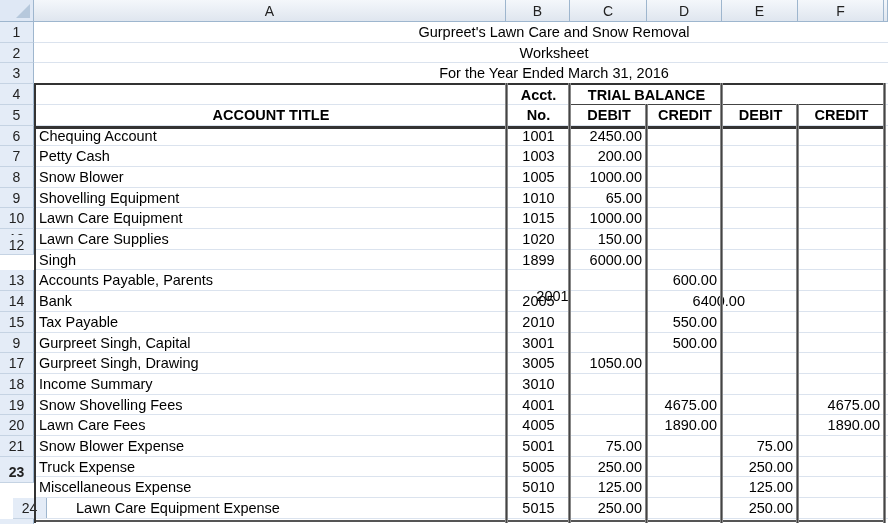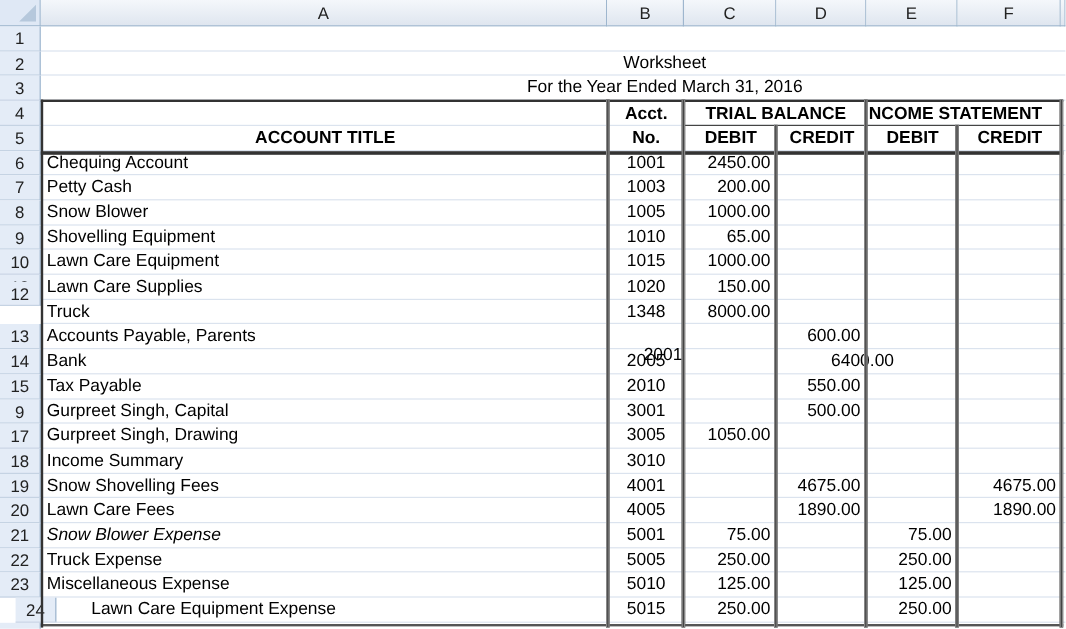--- a/index.html
+++ b/index.html
@@ -57,21 +57,21 @@
       <div class="rowhdr" style="top: 270px; height: 21px; line-height: 21px;">13</div>
       <div class="rowhdr" style="top: 291px; height: 21px; line-height: 21px;">14</div>
       <div class="rowhdr" style="top: 312px; height: 21px; line-height: 21px;">15</div>
       <div class="rowhdr" style="top: 333px; height: 20px; line-height: 20px;">9</div>
       <div class="rowhdr" style="top: 353px; height: 21px; line-height: 21px;">17</div>
       <div class="rowhdr" style="top: 374px; height: 21px; line-height: 21px;">18</div>
       <div class="rowhdr" style="top: 395px; height: 20px; line-height: 20px;">19</div>
       <div class="rowhdr" style="top: 415px; height: 21px; line-height: 21px;">20</div>
       <div class="rowhdr" style="top: 436px; height: 21px; line-height: 21px;">21</div>
       <div class="rowhdr" style="top: 457px; height: 20px; line-height: 20px;">22</div>
-      <div class="rowhdr" style="top: 477px; height: 21px; line-height: 21px;">23</div>
+      <div class="rowhdr" style="top: 462px; height: 21px; line-height: 21px; font-weight: bold;">23</div>
       <div class="rowhdr" style="top: 498px; height: 21px; line-height: 21px; margin-left: 13px;">24</div>
       <div class="rowhdr" style="top: 519px; height: 10px;"></div>
     </div>
   <div id="gridlines">
       <div class="grid-h" style="top: 42px;"></div>
       <div class="grid-h" style="top: 62px;"></div>
       <div class="grid-h" style="top: 83px;"></div>
       <div class="grid-h" style="top: 104px;"></div>
       <div class="grid-h" style="top: 125px;"></div>
       <div class="grid-h" style="top: 145px;"></div>
@@ -88,28 +88,28 @@
       <div class="grid-h" style="top: 373px;"></div>
       <div class="grid-h" style="top: 394px;"></div>
       <div class="grid-h" style="top: 414px;"></div>
       <div class="grid-h" style="top: 435px;"></div>
       <div class="grid-h" style="top: 456px;"></div>
       <div class="grid-h" style="top: 476px;"></div>
       <div class="grid-h" style="top: 497px;"></div>
       <div class="grid-h" style="top: 518px;"></div>
     </div>
 
+  <div class="cell c" style="left:34px;top:22px;width:850px;height:20px;line-height:20px;padding-left:190px;">Gurpreet's Lawn Care and Snow Removal</div>
   <div class="cell c" style="left:34px;top:43px;width:850px;height:20px;line-height:20px;padding-left:190px;">Worksheet</div>
   <div class="cell c" style="left:34px;top:63px;width:850px;height:20px;line-height:20px;padding-left:190px;">For the Year Ended March 31, 2016</div>
 
   <div class="cell c b" style="left:36px;top:105px;width:470px;height:21px;line-height:21px;">ACCOUNT TITLE</div>
   <div class="cell c b" style="left:507px;top:85px;width:63px;height:20px;line-height:20px;">Acct.</div>
   <div class="cell c b" style="left:507px;top:105px;width:63px;height:21px;line-height:21px;">No.</div>
   <div class="cell c b" style="left:571px;top:85px;width:151px;height:20px;line-height:20px;">TRIAL BALANCE</div>
-  <div class="cell l b" style="left:722px;top:85px;width:164px;height:20px;line-height:20px;padding-left:2px;">NCOME STATEMENT</div>
   <div class="cell c b" style="left:571px;top:105px;width:76px;height:21px;line-height:21px;">DEBIT</div>
   <div class="cell c b" style="left:648px;top:105px;width:74px;height:21px;line-height:21px;">CREDIT</div>
   <div class="cell c b" style="left:723px;top:105px;width:75px;height:21px;line-height:21px;">DEBIT</div>
   <div class="cell c b" style="left:799px;top:105px;width:85px;height:21px;line-height:21px;">CREDIT</div>
 
   <div id="datarows">
       <div>
         <div class="cell l" style="left: 36px; width: 469px; top: 126px; height: 20px; line-height: 20px;">Chequing Account</div>
         <div class="cell c" style="left: 507px; width: 63px; top: 126px; height: 20px; line-height: 20px;">1001</div>
         <div class="cell r" style="left: 571px; width: 74px; top: 126px; height: 20px; line-height: 20px;">2450.00</div>
@@ -151,23 +151,23 @@
       </div>
       <div>
         <div class="cell l" style="left: 36px; width: 469px; top: 229px; height: 21px; line-height: 21px;">Lawn Care Supplies</div>
         <div class="cell c" style="left: 507px; width: 63px; top: 229px; height: 21px; line-height: 21px;">1020</div>
         <div class="cell r" style="left: 571px; width: 74px; top: 229px; height: 21px; line-height: 21px;">150.00</div>
         <div class="cell r" style="left: 648px; width: 72px; top: 229px; height: 21px; line-height: 21px;"></div>
         <div class="cell r" style="left: 723px; width: 73px; top: 229px; height: 21px; line-height: 21px;"></div>
         <div class="cell r" style="left: 799px; width: 84px; top: 229px; height: 21px; line-height: 21px;"></div>
       </div>
       <div>
-        <div class="cell l" style="left: 36px; width: 469px; top: 250px; height: 20px; line-height: 20px;">Truck</div>
-        <div class="cell c" style="left: 507px; width: 63px; top: 250px; height: 20px; line-height: 20px;">1348</div>
-        <div class="cell r" style="left: 571px; width: 74px; top: 250px; height: 20px; line-height: 20px;">8000.00</div>
+        <div class="cell l" style="left: 36px; width: 469px; top: 250px; height: 20px; line-height: 20px;">Singh</div>
+        <div class="cell c" style="left: 507px; width: 63px; top: 250px; height: 20px; line-height: 20px;">1899</div>
+        <div class="cell r" style="left: 571px; width: 74px; top: 250px; height: 20px; line-height: 20px;">6000.00</div>
         <div class="cell r" style="left: 648px; width: 72px; top: 250px; height: 20px; line-height: 20px;"></div>
         <div class="cell r" style="left: 723px; width: 73px; top: 250px; height: 20px; line-height: 20px;"></div>
         <div class="cell r" style="left: 799px; width: 84px; top: 250px; height: 20px; line-height: 20px;"></div>
       </div>
       <div>
         <div class="cell l" style="left: 36px; width: 469px; top: 270px; height: 21px; line-height: 21px;">Accounts Payable, Parents</div>
         <div class="cell c" style="left: 521px; width: 63px; top: 270px; height: 21px; line-height: 21px; margin-top: 16px;">2001</div>
         <div class="cell r" style="left: 571px; width: 74px; top: 270px; height: 21px; line-height: 21px;"></div>
         <div class="cell r" style="left: 648px; width: 72px; top: 270px; height: 21px; line-height: 21px;">600.00</div>
         <div class="cell r" style="left: 723px; width: 73px; top: 270px; height: 21px; line-height: 21px;"></div>
@@ -223,21 +223,21 @@
       </div>
       <div>
         <div class="cell l" style="left: 36px; width: 469px; top: 415px; height: 21px; line-height: 21px;">Lawn Care Fees</div>
         <div class="cell c" style="left: 507px; width: 63px; top: 415px; height: 21px; line-height: 21px;">4005</div>
         <div class="cell r" style="left: 571px; width: 74px; top: 415px; height: 21px; line-height: 21px;"></div>
         <div class="cell r" style="left: 648px; width: 72px; top: 415px; height: 21px; line-height: 21px;">1890.00</div>
         <div class="cell r" style="left: 723px; width: 73px; top: 415px; height: 21px; line-height: 21px;"></div>
         <div class="cell r" style="left: 799px; width: 84px; top: 415px; height: 21px; line-height: 21px;">1890.00</div>
       </div>
       <div>
-        <div class="cell l" style="left: 36px; width: 404px; top: 436px; height: 21px; line-height: 21px; font-style: italic;">Snow Blower Expense</div>
+        <div class="cell l" style="left: 36px; width: 404px; top: 436px; height: 21px; line-height: 21px;">Snow Blower Expense</div>
         <div class="cell c" style="left: 507px; width: 63px; top: 436px; height: 21px; line-height: 21px;">5001</div>
         <div class="cell r" style="left: 571px; width: 74px; top: 436px; height: 21px; line-height: 21px;">75.00</div>
         <div class="cell r" style="left: 648px; width: 72px; top: 436px; height: 21px; line-height: 21px;"></div>
         <div class="cell r" style="left: 723px; width: 73px; top: 436px; height: 21px; line-height: 21px;">75.00</div>
         <div class="cell r" style="left: 799px; width: 84px; top: 436px; height: 21px; line-height: 21px;"></div>
       </div>
       <div>
         <div class="cell l" style="left: 36px; width: 469px; top: 457px; height: 20px; line-height: 20px;">Truck Expense</div>
         <div class="cell c" style="left: 507px; width: 63px; top: 457px; height: 20px; line-height: 20px;">5005</div>
         <div class="cell r" style="left: 571px; width: 74px; top: 457px; height: 20px; line-height: 20px;">250.00</div>

